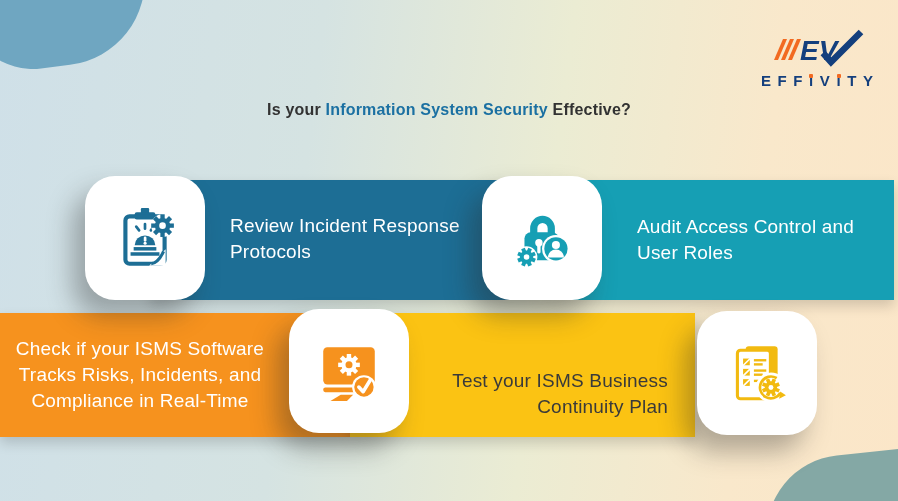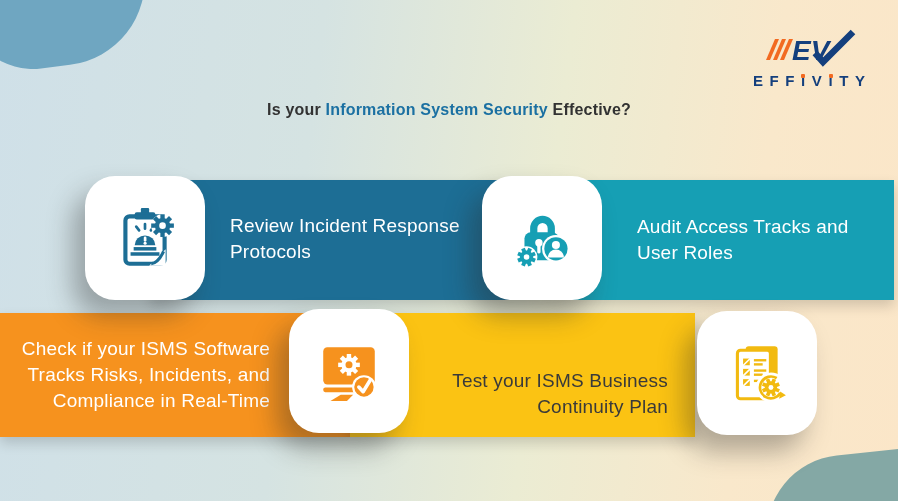--- a/index.html
+++ b/index.html
@@ -8,21 +8,21 @@
     font-family:"Liberation Sans",sans-serif;
     background:linear-gradient(97deg,#cfe0e8 0%,#d5e3e2 34%,#ebecd3 60%,#f9e8cb 82%,#fbe6c8 100%);
   }
   
   .blob{position:absolute;z-index:0;}
   .blob-tl{left:-34px;top:-52px;width:182px;height:118px;background:#6fa6c1;
     border-radius:18px 34px 88px 70px;transform:rotate(-7deg);}
   .blob-br{left:766px;top:452px;width:214px;height:142px;background:#84a8a5;
     border-radius:78px 54px 0 64px;transform:rotate(-6deg);}
   
-  .logo{position:absolute;top:28px;right:30px;width:118px;z-index:4;text-align:left;}
+  .logo{position:absolute;top:28px;right:22px;width:118px;z-index:4;text-align:left;}
   .logo svg{display:block;margin:0 auto;}
   .logo-word{display:flex;justify-content:space-between;width:112px;margin:3px auto 0;
     font-size:15px;font-weight:700;color:#143f7d;letter-spacing:0;}
   .letter{line-height:1.1;}
   .letter-i{position:relative;}
   .letter-i::after{content:"";position:absolute;left:50%;top:1px;transform:translateX(-50%);
     width:4px;height:4px;background:#f26a21;border-radius:1px;}
   
   .title{position:absolute;top:101px;left:0;width:100%;margin:0;text-align:center;z-index:2;
     font-size:16px;font-weight:700;color:#323232;letter-spacing:.2px;}
@@ -39,21 +39,21 @@
     box-shadow:-12px 16px 26px rgba(40,40,40,.35);}
   .card-1{left:85px;top:176px;}
   .card-2{left:482px;top:176px;}
   .card-3{left:289px;top:309px;}
   .card-4{left:697px;top:311px;}
   
   .banner-text{position:absolute;z-index:2;display:flex;align-items:center;
     font-size:19px;line-height:26px;font-weight:500;color:#ffffff;letter-spacing:.2px;}
   .text-a{left:230px;top:180px;height:118px;width:250px;}
   .text-b{left:637px;top:180px;height:120px;width:245px;}
-  .text-c{left:10px;top:313px;height:124px;width:260px;justify-content:flex-end;text-align:right;}
+  .text-c{left:10px;top:313px;height:124px;width:260px;justify-content:flex-end;text-align:center;}
   .text-d{left:420px;top:313px;height:124px;width:248px;justify-content:flex-end;text-align:right;color:#3a3a3a;margin-top:19px;}
 </style>
 </head>
 <body>
 
 <div class="stage">
 
   <div class="blob blob-tl"></div>
   <div class="blob blob-br"></div>
 
@@ -136,21 +136,21 @@
         <circle cx="17" cy="50.5" r="6.4"></circle>
       </g>
       <circle cx="17" cy="50.5" r="2.7" fill="#ffffff"></circle>
       <circle cx="45.5" cy="42.5" r="13.5" fill="#ffffff"></circle>
       <circle cx="45.5" cy="42.5" r="11.3" fill="#169fb4"></circle>
       <circle cx="45.5" cy="38.8" r="3.9" fill="#ffffff"></circle>
       <path d="M37.8 50.8 a7.7 7.7 0 0 1 15.4 0 Z" fill="#ffffff"></path>
     </svg>
   </div>
   <div class="banner-text text-b">
-    <span>Audit Access Tracks and User Roles</span>
+    <span>Audit Access Control and User Roles</span>
   </div>
 
   <div class="banner-text text-c">
     <span>Check if your ISMS Software Tracks Risks, Incidents, and Compliance in Real-Time</span>
   </div>
   <div class="icon-card card-3">
     <svg width="66" height="66" viewBox="0 0 64 64">
       <rect x="7" y="9" width="50" height="36" rx="4" fill="#f6921e"></rect>
       <g fill="#ffffff">
         <rect x="21.5" y="23.9" width="21" height="4.3"></rect>

